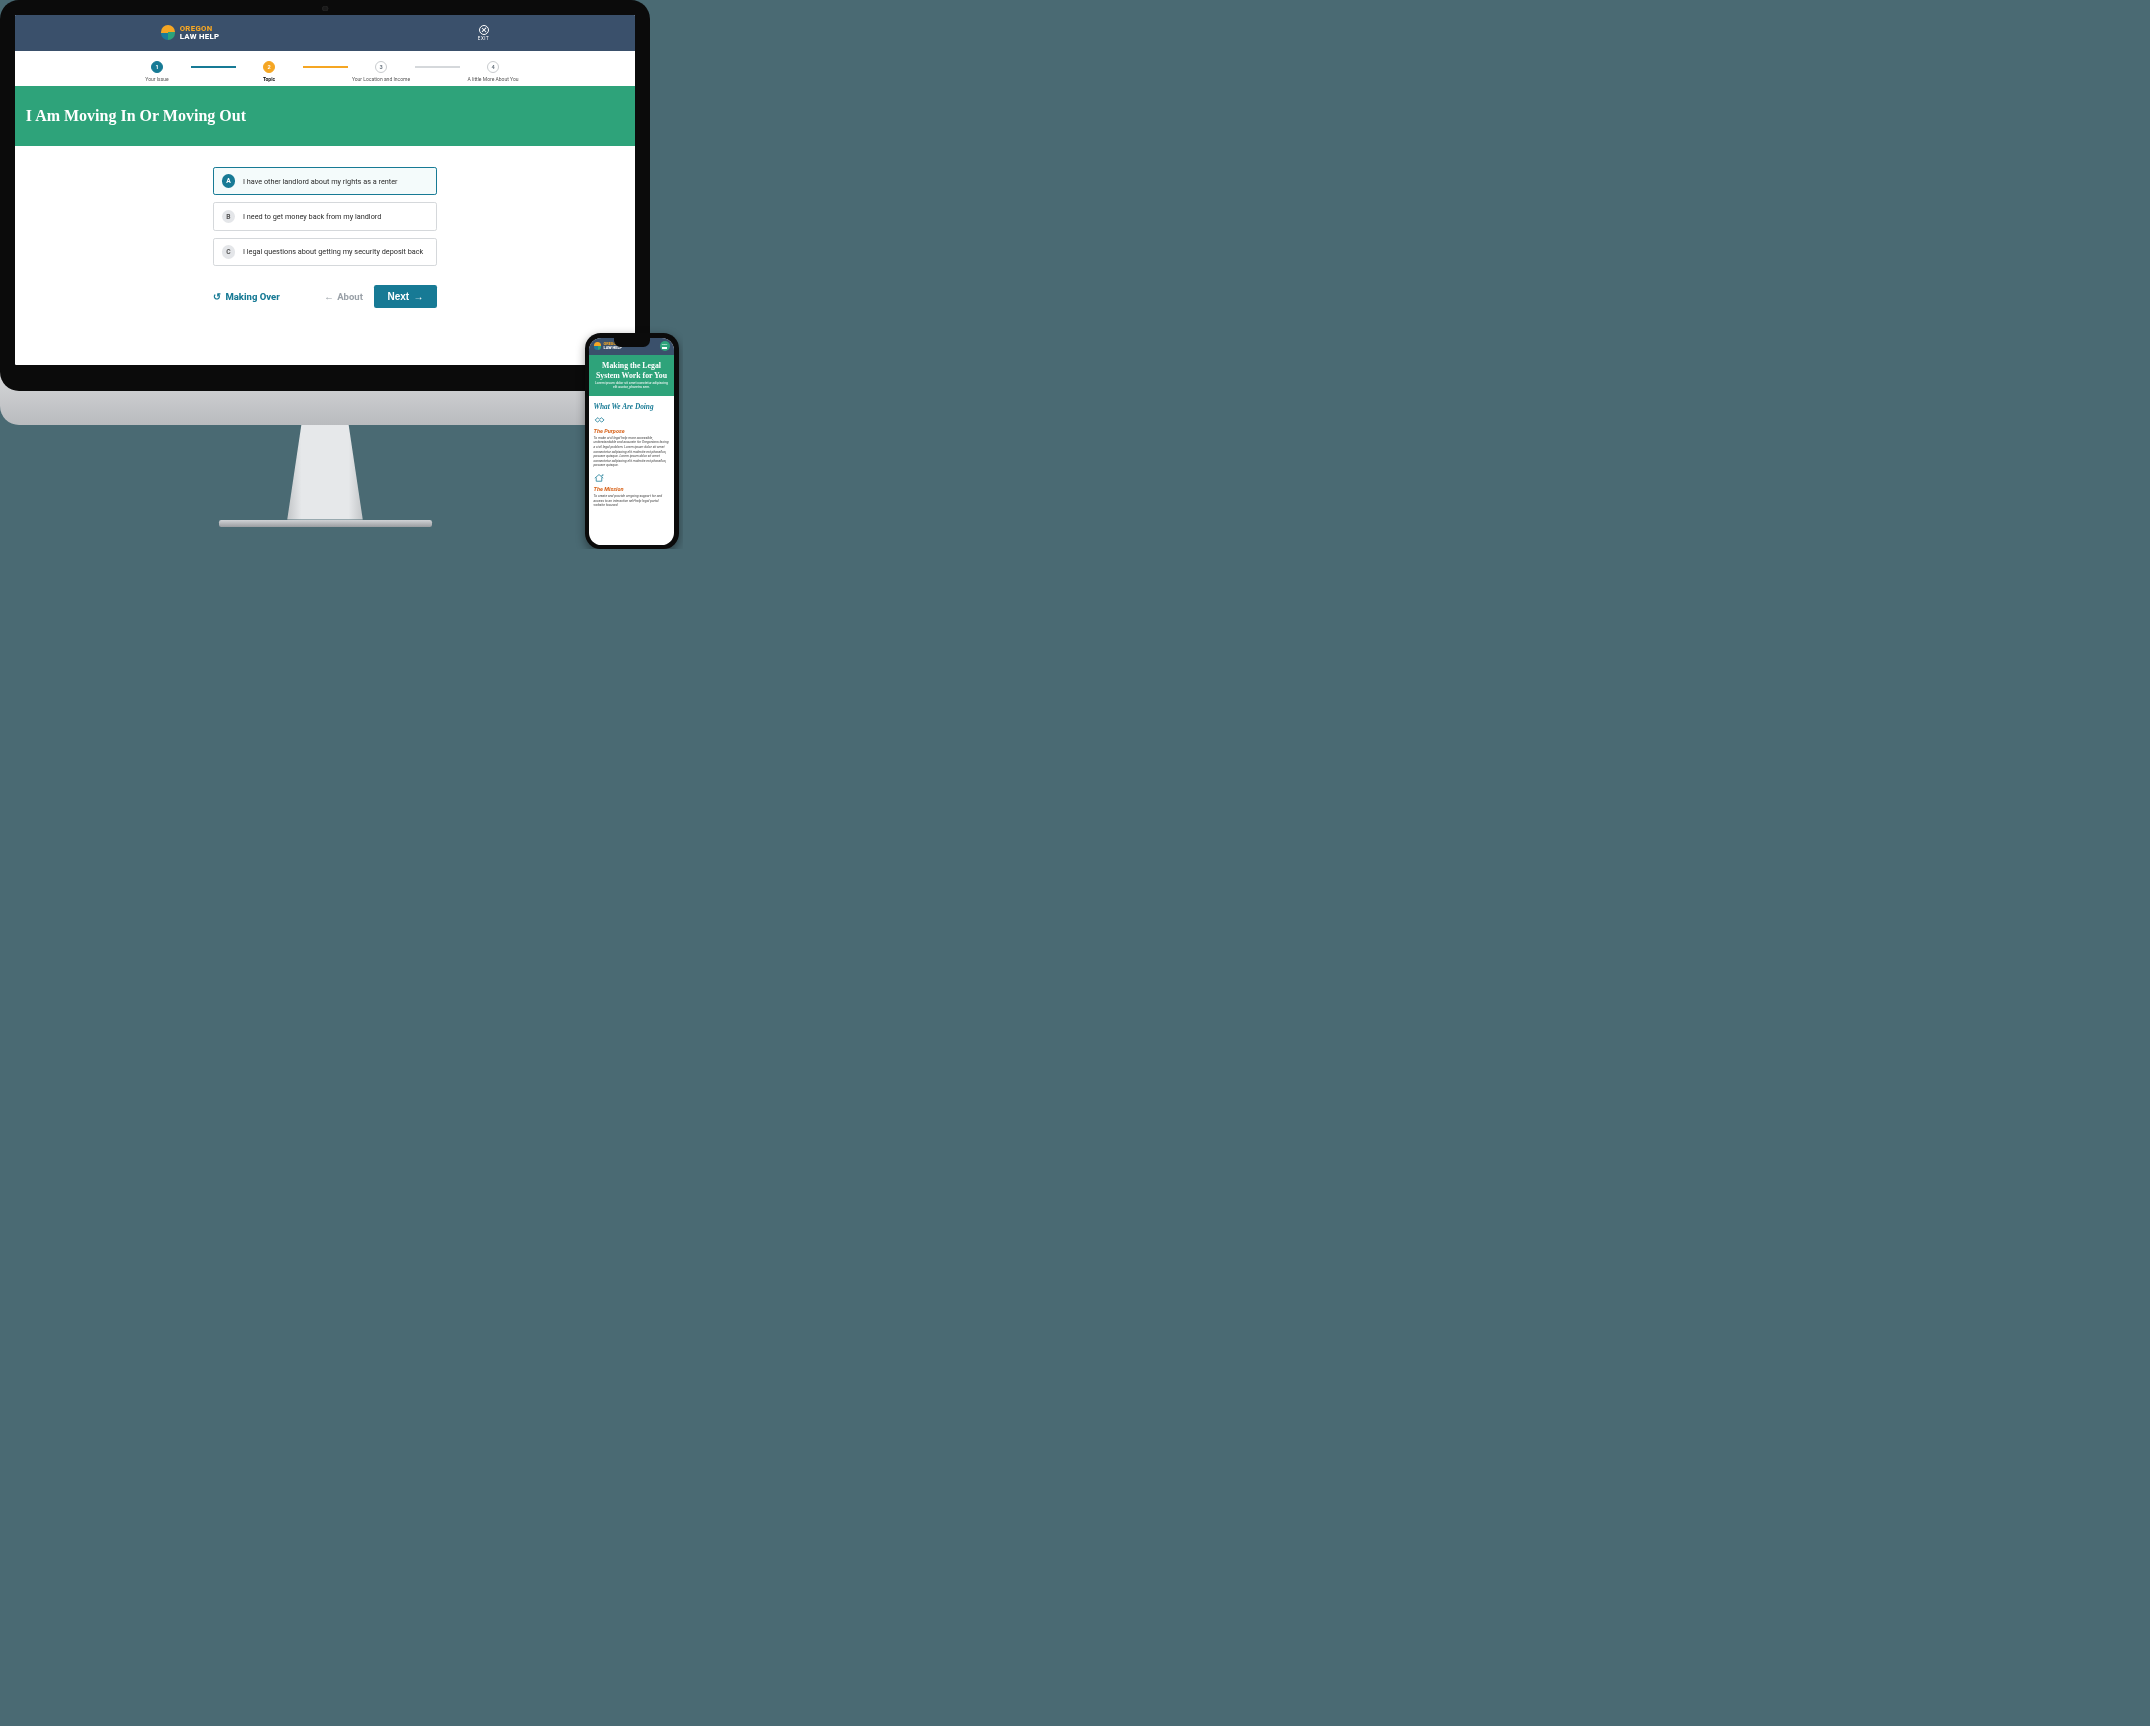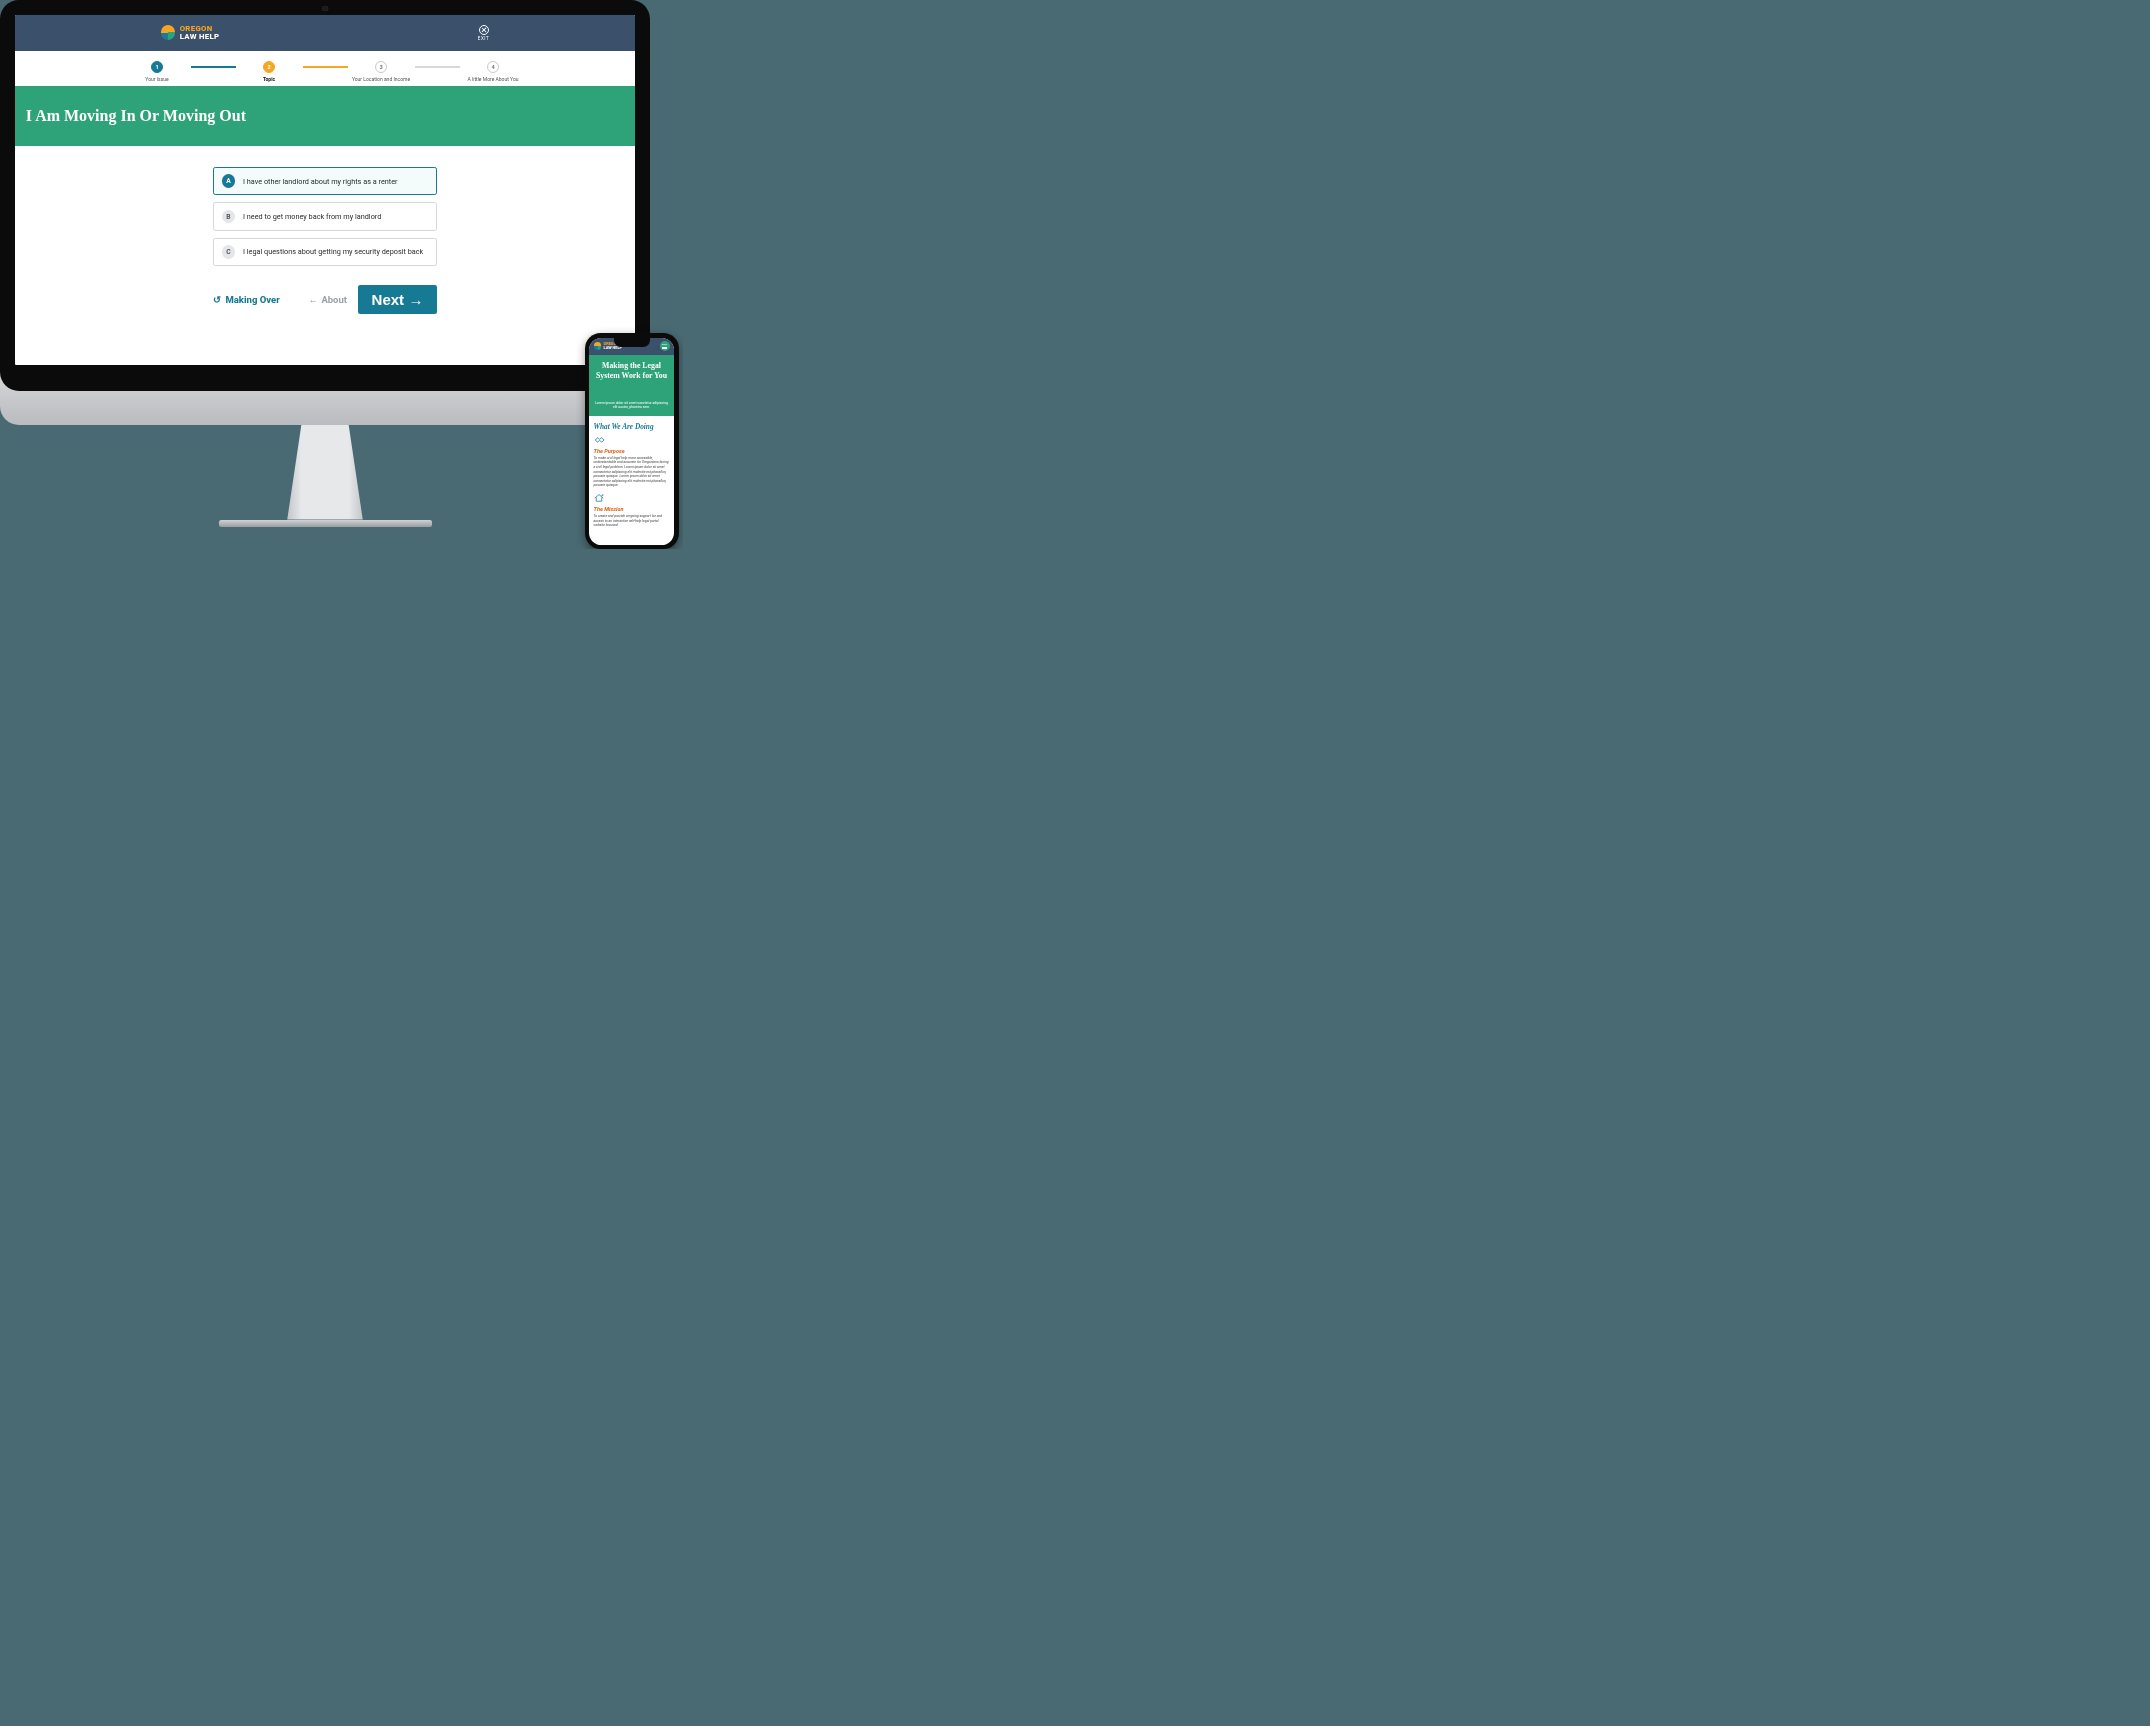--- a/index.html
+++ b/index.html
@@ -131,21 +131,21 @@
     font-weight:700;font-size:6.7px;flex-shrink:0;
   }
   .option.selected .opt-letter{background:#177a95;color:#fff;}
 
   .actions{ max-width:224px; margin:19px auto 0; display:flex; align-items:center; justify-content:space-between; }
   .start-over{color:#177a95;font-weight:800;font-size:9.5px;display:flex;align-items:center;gap:4.5px;cursor:pointer;}
   .right-actions{display:flex;align-items:center;gap:11.2px;}
   .back{color:#9aa1a8;font-weight:700;font-size:9.5px;display:flex;align-items:center;gap:3.4px;cursor:pointer;}
   .next{
     background:#177a95;color:#fff;border:none;border-radius:2.2px;
-    padding:5.6px 13.4px;font-weight:800;font-size:15px;display:flex;align-items:center;gap:4.5px;cursor:pointer;
+    padding:5.6px 13.4px;font-weight:800;font-size:10px;display:flex;align-items:center;gap:4.5px;cursor:pointer;
   }
 
   
   .iphone {
     position:absolute;
     right: 4.5px;
     bottom: 0;
     width: 94px;
     background:#0b0b0b;
     border-radius:15.7px;
@@ -161,21 +161,21 @@
   }
   .m-top{background:#3a506b;height:17px;display:flex;align-items:center;justify-content:space-between;padding:0 4.5px;}
   .m-logo{display:flex;align-items:center;gap:2.2px;}
   .m-logo .logo-mark{width:7.8px;height:7.8px;}
   .m-logo-text{line-height:0.95;font-weight:800;font-size:3.9px;}
   .m-logo-text .l1{color:#f5a623;} .m-logo-text .l2{color:#fff;}
   .m-menu{width:10px;height:10px;border-radius:50%;background:#2ea37a;display:flex;flex-direction:column;align-items:center;justify-content:center;gap:0.6px;color:#fff;font-size:2.2px;}
   .m-menu .bars{width:5px;height:0.7px;background:#fff;}
 
   .m-hero{background:#2ea37a;color:#fff;text-align:center;padding:6.7px 5.6px;}
-  .m-hero h1{font-family:Georgia,serif;font-size:7.8px;font-weight:700;line-height:1.2;margin-bottom:21px;}
+  .m-hero h1{font-family:Georgia,serif;font-size:7.8px;font-weight:700;line-height:1.2;margin-bottom:1px;}
   .m-hero p{font-size:3.4px;line-height:1.3;}
 
   .m-body{padding:5.6px 4.5px;font-style:italic;}
   .m-h2{font-family:Georgia,serif;color:#177a95;font-size:7.3px;font-weight:800;margin-bottom:4.5px;}
   .m-icon{color:#177a95;font-size:9px;margin:1.1px 0 2.2px;}
   .m-h3{color:#da6b26;font-weight:800;font-size:5.6px;margin-bottom:2.2px;}
   .m-p{font-size:3.4px;color:#444;line-height:1.35;margin-bottom:5.6px;}
 </style>
 </head>
 <body>

